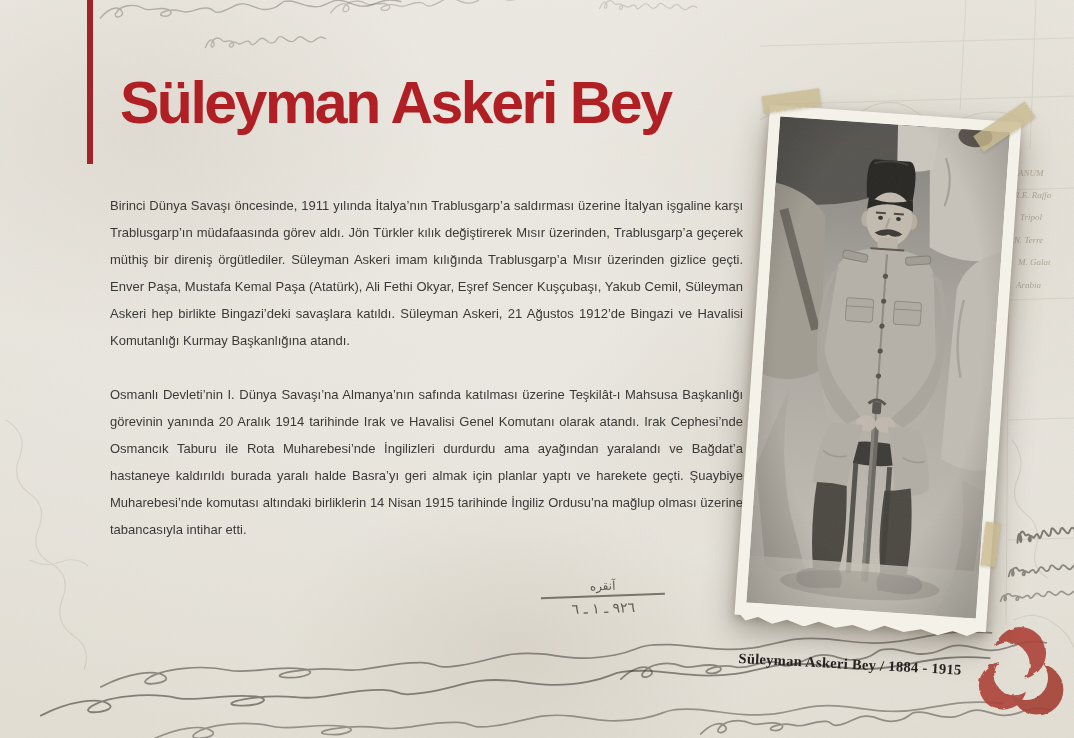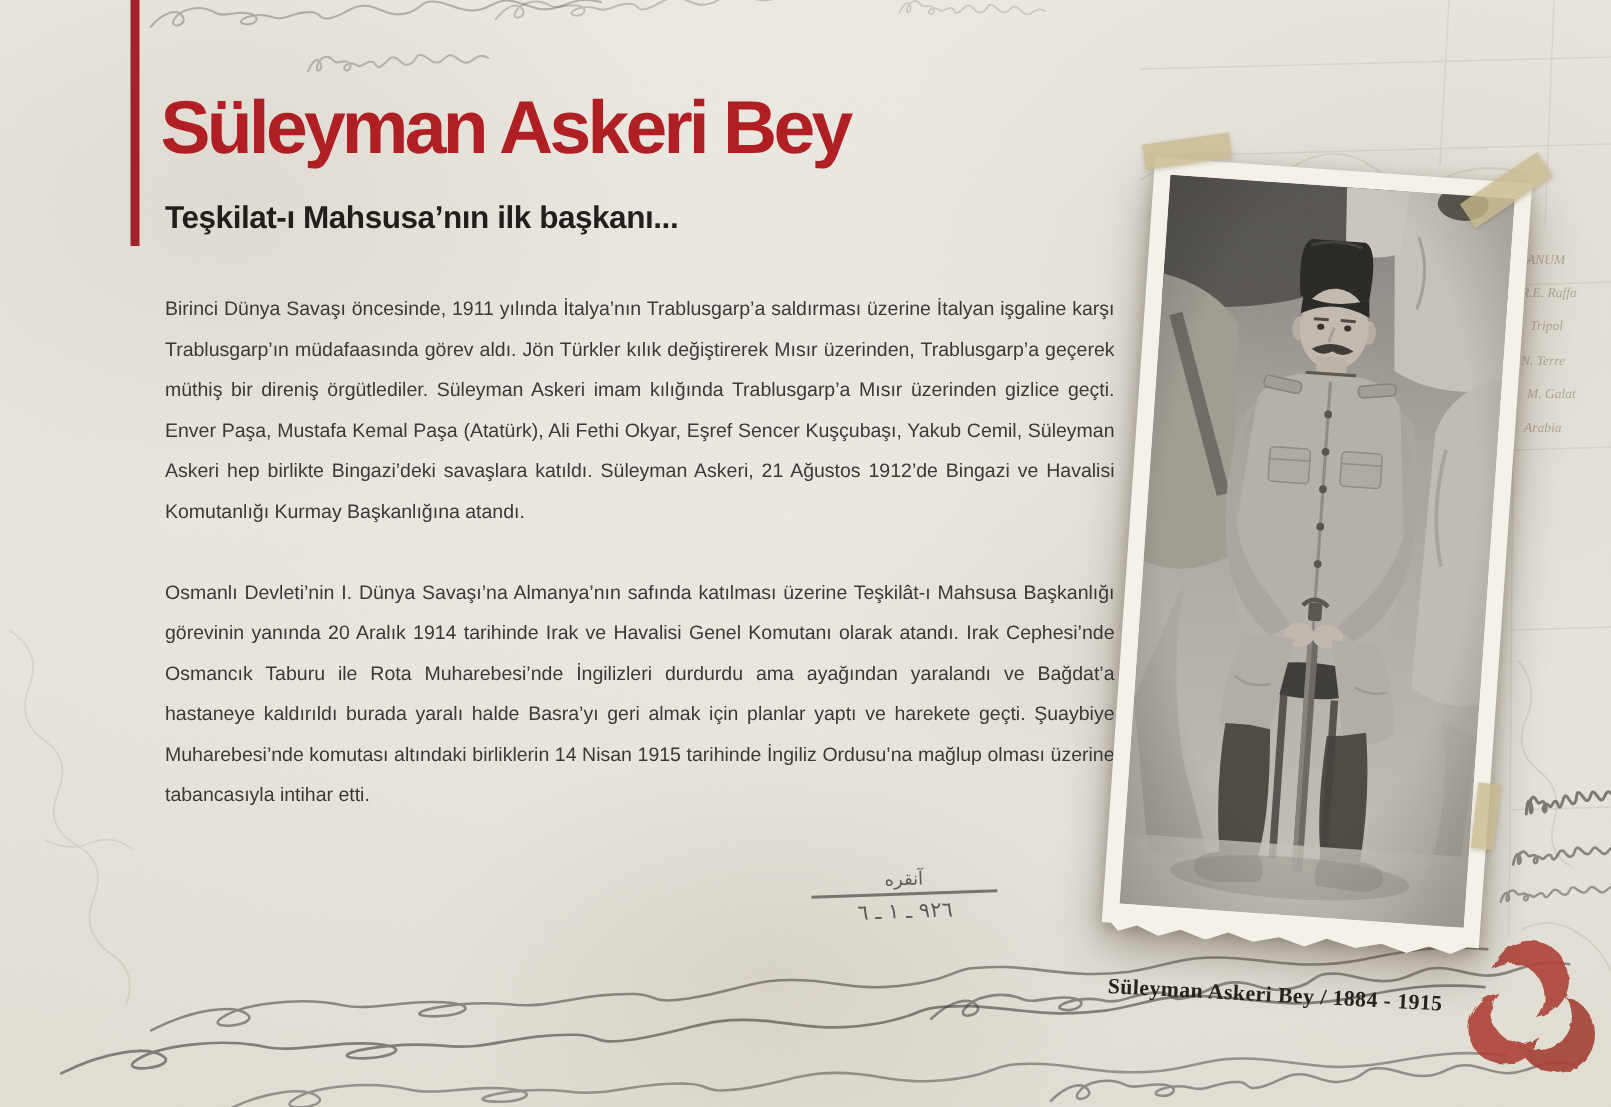--- a/index.html
+++ b/index.html
@@ -11,22 +11,22 @@
       radial-gradient(ellipse 420px 300px at 14% 18%, rgba(198,190,176,.30), transparent 70%),
       radial-gradient(ellipse 520px 420px at 88% 26%, rgba(205,198,184,.33), transparent 72%),
       radial-gradient(ellipse 340px 230px at 48% 88%, rgba(186,176,158,.28), transparent 70%),
       radial-gradient(ellipse 260px 180px at 68% 58%, rgba(215,210,198,.40), transparent 70%),
       radial-gradient(ellipse 900px 500px at 50% 50%, rgba(238,236,230,.55), transparent 85%),
       linear-gradient(180deg,#ece9e2 0%,#e7e4dc 55%,#e2ded4 100%);
   }
   .bg-decor{position:absolute;left:0;top:0;z-index:0;}
   .red-rule{position:absolute;left:87px;top:0;width:6px;height:164px;background:#a2242b;z-index:2;}
   .page-title{
-    position:absolute;left:107px;top:56px;margin:0;z-index:2;
-    font-size:50px;font-weight:bold;letter-spacing:-2.5px;color:#b01f24;
+    position:absolute;left:107px;top:56px;margin:13px;z-index:2;
+    font-size:59px;font-weight:bold;letter-spacing:-2.5px;color:#b01f24;
     font-family:"Liberation Sans",sans-serif;white-space:nowrap;
   }
   .page-subtitle{
     position:absolute;left:110px;top:134px;margin:0;z-index:2;
     font-size:21px;font-weight:bold;letter-spacing:-0.3px;color:#211e1c;white-space:nowrap;
   }
   .article{
     position:absolute;left:110px;top:192px;width:633px;z-index:2;
     font-size:13px;line-height:27px;color:#3b3936;text-align:justify;
   }
@@ -149,21 +149,20 @@
         </g>
       <g transform="translate(700,722) rotate(-3) scale(1.8,1.0)" opacity="0.50">
           <use href="#scrawl" stroke-width="1.7"></use>
         </g>
     </g>
   </svg>
 
   <div class="red-rule"></div>
 
   <h1 class="page-title">Süleyman Askeri Bey</h1>
-  <h2 class="page-subtitle">Teşkilat-ı Mahsusa’nın ilk başkanı...</h2>
 
   <div class="article">
     <p>Birinci Dünya Savaşı öncesinde, 1911 yılında İtalya’nın Trablusgarp’a saldırması üzerine İtalyan işgaline karşı Trablusgarp’ın müdafaasında görev aldı. Jön Türkler kılık değiştirerek Mısır üzerinden, Trablusgarp’a geçerek müthiş bir direniş örgütlediler. Süleyman Askeri imam kılığında Trablusgarp’a Mısır üzerinden gizlice geçti. Enver Paşa, Mustafa Kemal Paşa (Atatürk), Ali Fethi Okyar, Eşref Sencer Kuşçubaşı, Yakub Cemil, Süleyman Askeri hep birlikte Bingazi’deki savaşlara katıldı. Süleyman Askeri, 21 Ağustos 1912’de Bingazi ve Havalisi Komutanlığı Kurmay Başkanlığına atandı.</p>
     <p>Osmanlı Devleti’nin I. Dünya Savaşı’na Almanya’nın safında katılması üzerine Teşkilât-ı Mahsusa Başkanlığı görevinin yanında 20 Aralık 1914 tarihinde Irak ve Havalisi Genel Komutanı olarak atandı.  Irak Cephesi’nde Osmancık Taburu ile Rota Muharebesi’nde İngilizleri durdurdu ama ayağından yaralandı ve Bağdat’a hastaneye kaldırıldı burada yaralı halde Basra’yı geri almak için planlar yaptı ve harekete geçti. Şuaybiye Muharebesi’nde komutası altındaki birliklerin 14 Nisan 1915 tarihinde İngiliz Ordusu’na mağlup olması üzerine tabancasıyla intihar etti.</p>
   </div>
 
   <div class="hand-note">
     <span class="place">آنقره</span>
     <hr class="rule">
     <span class="date">٩٢٦ ـ ١ ـ ٦</span>

